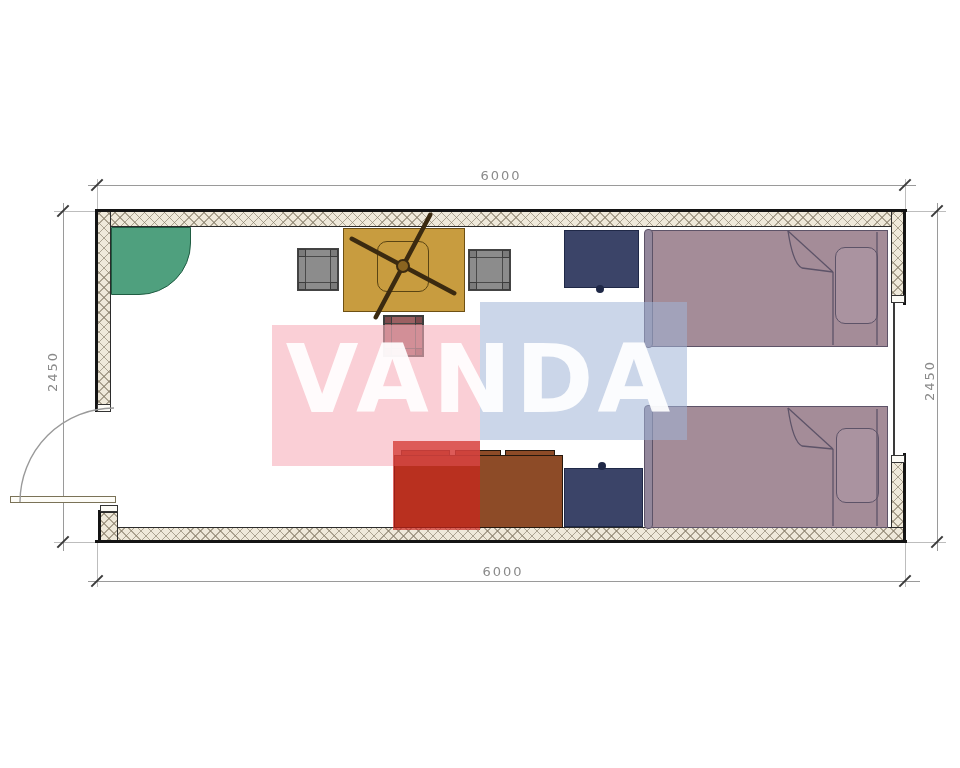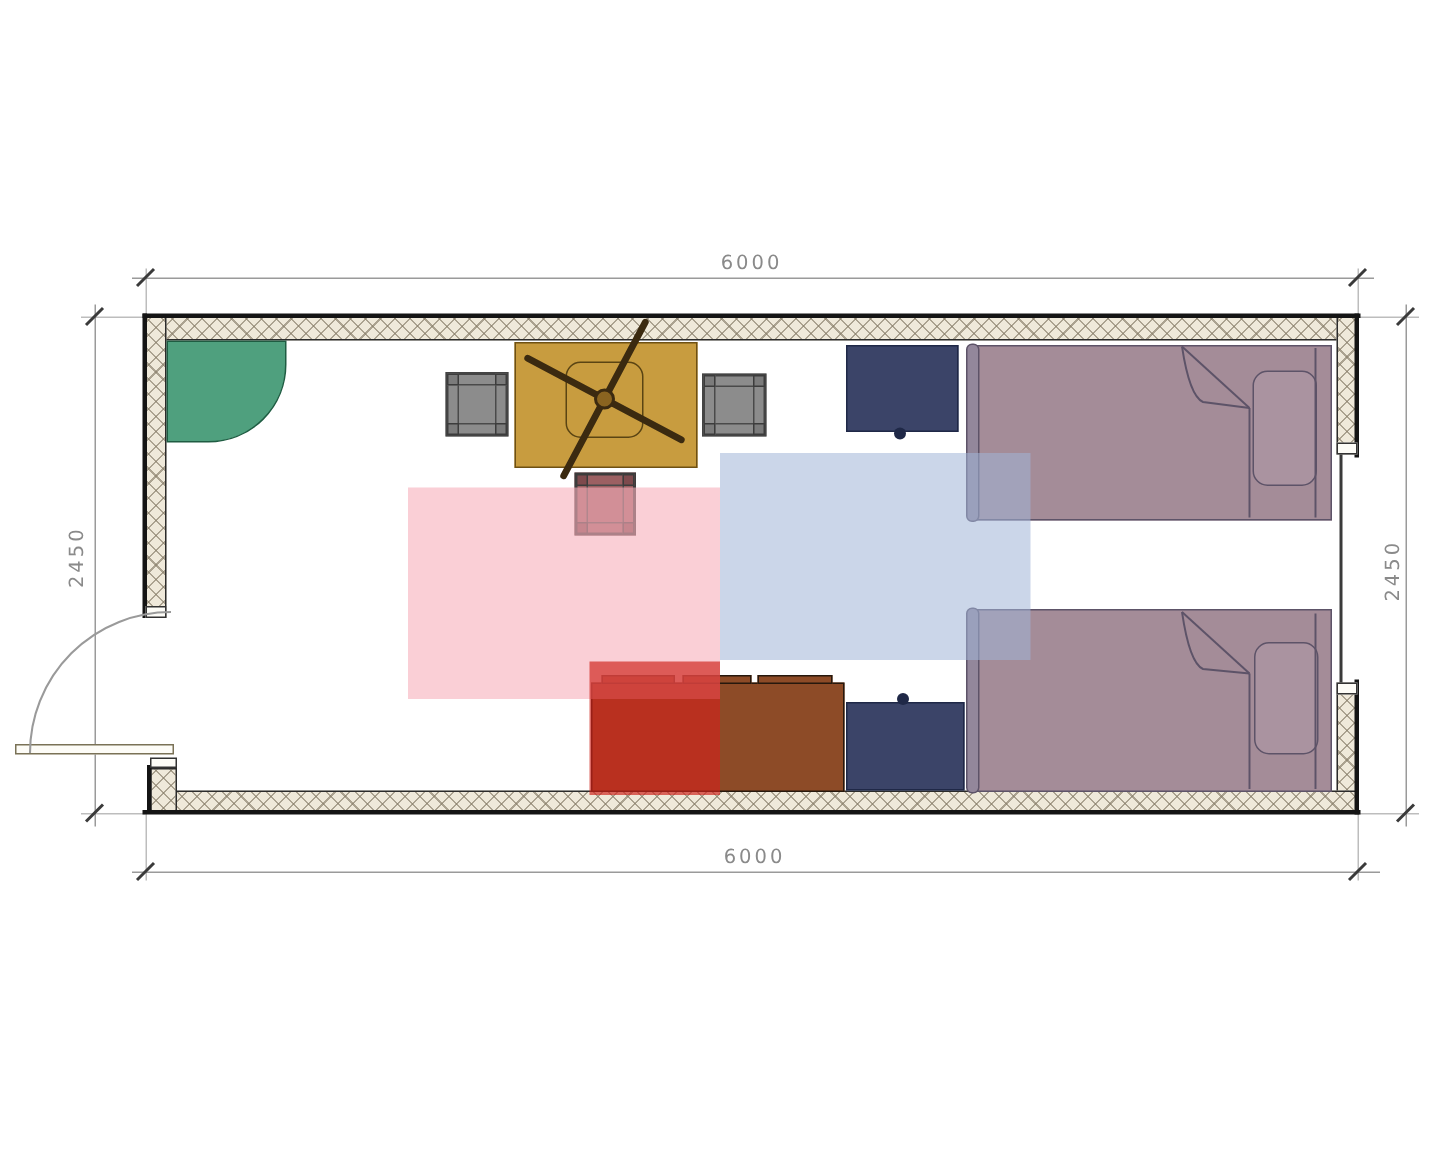--- a/index.html
+++ b/index.html
@@ -157,14 +157,15 @@
   </svg>
 
   <div class="abs" style="left:394px;top:455px;width:169px;height:73px;background:#8d4b27;border:1.5px solid #26180d;box-sizing:border-box;"></div>
   <div class="abs" style="left:401px;top:450px;width:49px;height:6px;background:#8d4b27;border:1px solid #26180d;box-sizing:border-box;"></div>
   <div class="abs" style="left:455px;top:450px;width:46px;height:6px;background:#8d4b27;border:1px solid #26180d;box-sizing:border-box;"></div>
   <div class="abs" style="left:505px;top:450px;width:50px;height:6px;background:#8d4b27;border:1px solid #26180d;box-sizing:border-box;"></div>
 
   <div class="wm" style="left:272px;top:325px;width:208px;height:141px;background:rgba(246,175,186,0.6);"></div>
   <div class="wm" style="left:480px;top:302px;width:207px;height:138px;background:rgba(160,180,215,0.55);"></div>
   <div class="wm" style="left:393px;top:441px;width:87px;height:89px;background:rgba(206,35,28,0.68);"></div>
+  <div class="wm-text">VANDA</div>
 
 </div>
 
 </body></html>

